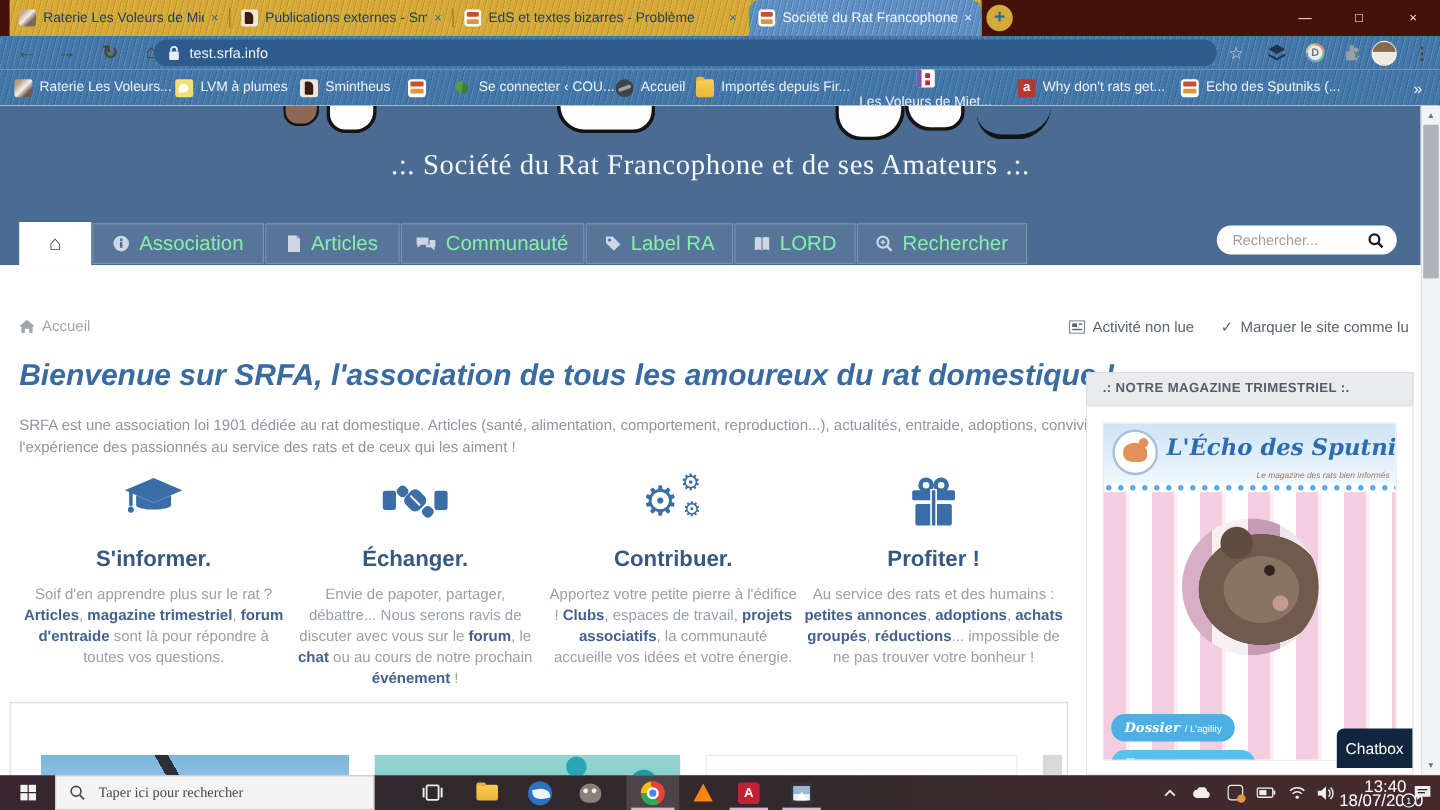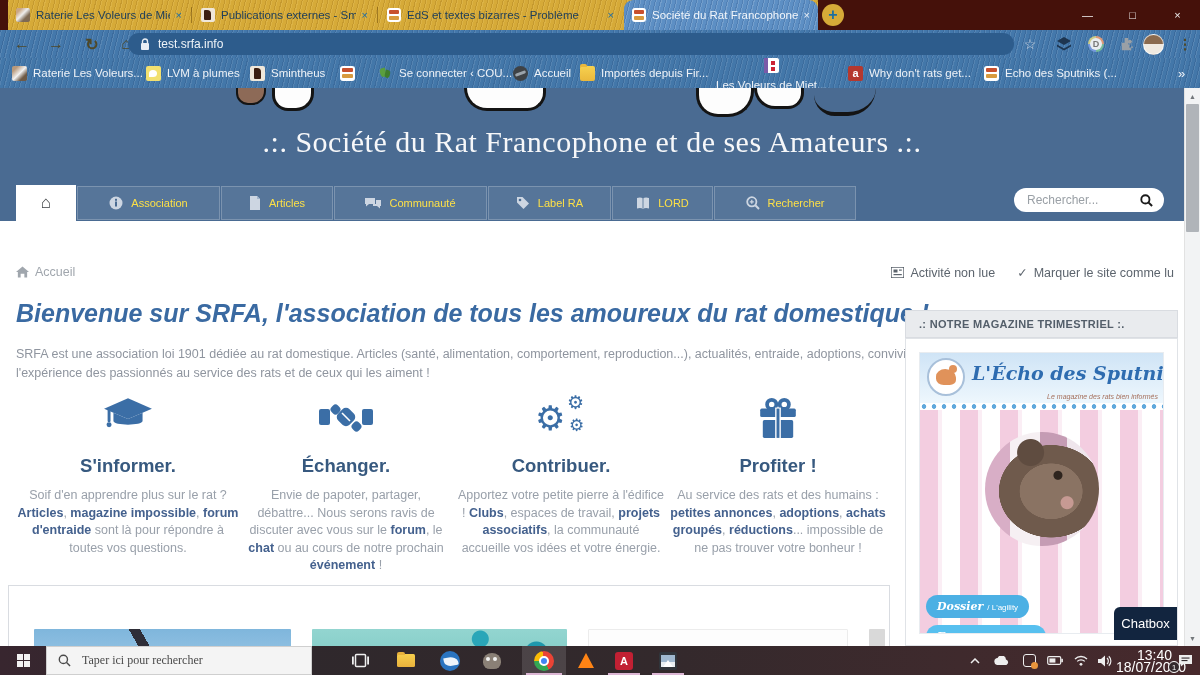--- a/index.html
+++ b/index.html
@@ -67,26 +67,26 @@
   .bi-lvm i{position:absolute;left:0;top:0;width:4px;height:15px;background:#7a5aa8;}
   .bi-lvm b{position:absolute;left:7px;top:3px;width:4px;height:4px;background:#c23;box-shadow:0 6px 0 #c23;}
   .bi-reda{background:#b5382e;color:#fff;font-size:11px;font-weight:bold;display:flex;align-items:center;justify-content:center;}
   .bm-chev{position:absolute;left:1178px;top:0;height:30px;display:flex;align-items:center;color:#eef2f7;font-size:13px;}
 
   
   .page{position:absolute;left:0;top:88px;width:1184px;height:558px;background:#fff;overflow:hidden;}
   .banner{position:absolute;left:0;top:0;width:1184px;height:133px;background:#4a6b92;overflow:hidden;}
   .doodle{position:absolute;top:0;background:#fdfdfd;border:3px solid #141414;border-top:none;}
   .banner-title{position:absolute;left:0;right:0;top:37px;text-align:center;font-family:"Liberation Serif",serif;
-    font-size:30px;color:#f6f7f9;letter-spacing:.5px;}
+    font-size:24px;color:#f6f7f9;letter-spacing:.5px;}
   .nav-home{position:absolute;left:16px;top:97px;width:60px;height:36px;background:#fff;
     display:flex;align-items:center;justify-content:center;color:#3c4043;font-size:17px;}
   .nav-item{position:absolute;top:98px;height:34px;display:flex;align-items:center;justify-content:center;gap:8px;
     background:rgba(255,255,255,.07);border:1px solid rgba(255,255,255,.22);box-sizing:border-box;
-    color:#fde047;font-size:11px;}
+    color:#86efac;font-size:17px;}
   .sitesearch{position:absolute;left:1014px;top:100px;width:150px;height:24px;background:#fff;border-radius:12px;
     display:flex;align-items:center;padding:0 11px;box-sizing:border-box;gap:6px;}
   .sitesearch input{border:none;outline:none;flex:1;font-size:12px;color:#444;font-family:"Liberation Sans",sans-serif;width:100px;background:transparent;}
   .sitesearch input::placeholder{color:#9aa0a6;}
 
   .content{position:absolute;left:0;top:133px;width:1184px;height:425px;background:#fff;overflow:hidden;}
   .crumb{position:absolute;left:16px;top:44px;display:flex;align-items:center;gap:6px;color:#a0a6ad;font-size:12.5px;}
   .pageacts{position:absolute;right:10px;top:44px;display:flex;align-items:center;gap:22px;color:#5c646d;font-size:12.5px;}
   .pageacts .itm{display:flex;align-items:center;gap:6px;}
   .welcome{position:absolute;left:16px;top:78px;font-size:25px;font-style:italic;font-weight:bold;color:#3a6aa2;}
@@ -435,21 +435,21 @@
       <div class="feat" style="left:14px;width:228px;">
         <div class="fic">
           <svg width="52" height="44" viewBox="0 0 50 42">
               <polygon points="25,2 48,12 25,22 2,12" fill="#3b6ea6"></polygon>
               <path d="M11,16 v8 c0,4.5 28,4.5 28,0 v-8 l-14,6 z" fill="#3b6ea6"></path>
               <rect x="5.4" y="12" width="2.8" height="13" rx="1.2" fill="#3b6ea6"></rect>
               <circle cx="6.8" cy="27.5" r="2.4" fill="#3b6ea6"></circle>
             </svg>
         </div>
         <h3>S'informer.</h3>
-        <p><span>Soif d'en apprendre plus sur le rat ? </span><a>Articles</a><span>, </span><a>magazine impossible</a><span>, </span><a>forum d'entraide</a><span> sont là pour répondre à toutes vos questions.</span></p>
+        <p><span>Soif d'en apprendre plus sur le rat ? </span><a>Articles</a><span>, </span><a>magazine trimestriel</a><span>, </span><a>forum d'entraide</a><span> sont là pour répondre à toutes vos questions.</span></p>
       </div>
 
       <div class="feat" style="left:248px;width:196px;">
         <div class="fic">
           <svg width="56" height="38" viewBox="0 0 56 36">
               <rect x="1" y="9" width="11" height="16" rx="2" fill="#3b6ea6"></rect>
               <rect x="44" y="9" width="11" height="16" rx="2" fill="#3b6ea6"></rect>
               <rect x="20" y="9" width="16" height="16" rx="5" fill="#3b6ea6" transform="rotate(45 28 17)"></rect>
               <rect x="13" y="5" width="9" height="9" rx="3.5" fill="#3b6ea6" transform="rotate(45 17.5 9.5)"></rect>
               <rect x="34" y="22" width="9" height="9" rx="3.5" fill="#3b6ea6" transform="rotate(45 38.5 26.5)"></rect>

